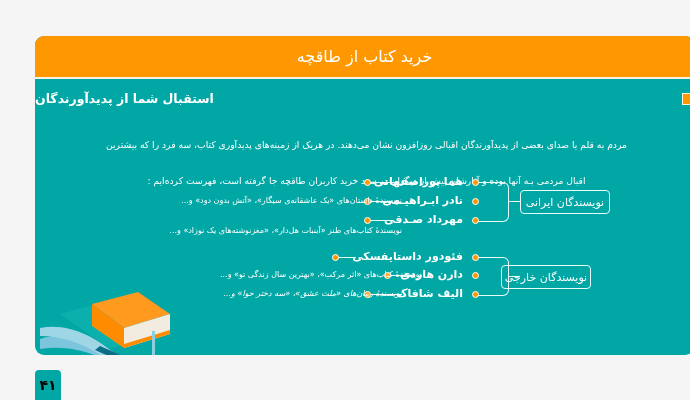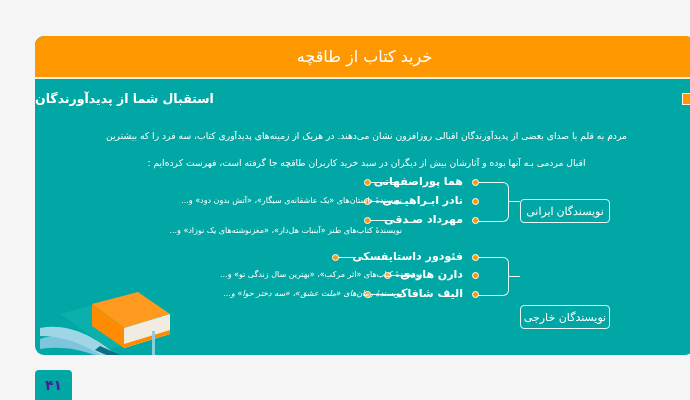--- a/index.html
+++ b/index.html
@@ -25,21 +25,21 @@
     align-items:center; gap:18px;
   }
   .bullet-square {
     width:10px; height:10px; background:#ff9800; border:1px solid #fff6e0;
   }
   .section-title-text { color:#fff; font-size:12.5px; font-weight:bold; }
   .intro {
     position:absolute; top:82px; left:20px; right:16px;
     direction:rtl; text-align:center; color:#fff; font-size:9.2px; line-height:19px;
   }
-  .intro p { margin:8px; }
+  .intro p { margin:17px; }
   .group-box {
     position:absolute; height:22px; border:1px solid #e6fbfa; border-radius:4px;
     color:#fff; font-size:11px; direction:rtl;
     display:flex; align-items:center; justify-content:center;
   }
   .bracket {
     position:absolute; border:1px solid #e6fbfa; border-left:none; border-radius:0 6px 6px 0;
   }
   .hline { position:absolute; height:1px; background:#e6fbfa; }
   .dot {
@@ -47,22 +47,22 @@
     background:#ff9800; border:1px solid #fff;
   }
   .name {
     position:absolute; color:#fff; font-size:11px; font-weight:bold; direction:rtl; white-space:nowrap;
   }
   .desc {
     position:absolute; color:#fff; font-size:8px; direction:rtl; white-space:nowrap;
   }
   .illustration { position:absolute; left:5px; top:248px; }
   .page-num {
-    position:absolute; left:35px; top:370px; width:37px; height:30px;
-    background:#00a7a5; border-radius:4px 4px 0 0; color:#4c1d95;
+    position:absolute; left:35px; top:370px; width:26px; height:30px;
+    background:#00a7a5; border-radius:4px 4px 0 0; color:#000000;
     font-size:14px; font-weight:bold; display:flex; align-items:center; justify-content:center;
   }
 </style>
 </head>
 <body>
 
 <div class="card">
   <div class="card-header">
     <span class="card-title">خرید کتاب از طاقچه</span>
   </div>
@@ -70,42 +70,42 @@
   <div class="section-title">
     <span class="bullet-square"></span>
     <span class="section-title-text">استقبال شما از پدیدآورندگان</span>
   </div>
 
   <div class="intro">
     <p>مردم به قلم یا صدای بعضی از پدیدآورندگان اقبالی روزافزون نشان می‌دهند. در هریک از زمینه‌های پدیدآوری کتاب، سه فرد را که بیشترین</p>
     <p>اقبال مردمی بـه آنها بوده و آثارشان بیش از دیگران در سبد خرید کاربران طاقچه جا گرفته است، فهرست کرده‌ایم :</p>
   </div>
 
-  <div class="group-box" style="left:485px; top:163px; width:88px;font-family:Liberation Serif, serif;">نویسندگان ایرانی</div>
+  <div class="group-box" style="left:485px; top:154px; width:88px;">نویسندگان ایرانی</div>
   <div class="hline" style="left:473px; top:165px; width:12px;"></div>
   <div class="bracket" style="left:441px; top:146px; width:32px; height:38px;"></div>
 
   <div class="dot" style="left:437px; top:143px;"></div>
   <div class="name" style="right:231px; top:139px;">هما پوراصفهانی</div>
   <div class="hline" style="left:335px; top:146px; width:27px;"></div>
   <div class="dot" style="left:329px; top:143px;"></div>
 
   <div class="dot" style="left:437px; top:162px;"></div>
   <div class="name" style="right:231px; top:158px;">نادر ابـراهیـمی</div>
   <div class="hline" style="left:335px; top:165px; width:21px;"></div>
   <div class="dot" style="left:329px; top:162px;"></div>
   <div class="desc" style="right:292px; top:160px;">نویسندهٔ داستان‌های «یک عاشقانه‌ی سیگار»، «آتش بدون دود» و...</div>
 
   <div class="dot" style="left:437px; top:181px;"></div>
   <div class="name" style="right:231px; top:177px;">مهرداد صـدقی</div>
   <div class="hline" style="left:335px; top:184px; width:22px;"></div>
   <div class="dot" style="left:329px; top:181px;"></div>
   <div class="desc" style="right:292px; top:179px;margin-top:11px;">نویسندهٔ کتاب‌های طنز «آبنبات هل‌دار»، «مغزنوشته‌های یک نوزاد» و...</div>
 
-  <div class="group-box" style="left:485px; top:229px; width:88px;margin-top:40px;">نویسندگان خارجی</div>
+  <div class="group-box" style="left:466px; top:229px; width:88px;">نویسندگان خارجی</div>
   <div class="hline" style="left:473px; top:240px; width:12px;"></div>
   <div class="bracket" style="left:441px; top:221px; width:32px; height:37px;"></div>
 
   <div class="dot" style="left:437px; top:218px;"></div>
   <div class="name" style="right:231px; top:214px;">فئودور داستایفسکی</div>
   <div class="hline" style="left:303px; top:221px; width:18px;"></div>
   <div class="dot" style="left:297px; top:218px;"></div>
 
   <div class="dot" style="left:437px; top:236px;"></div>
   <div class="name" style="right:231px; top:232px;">دارن هاردی</div>

